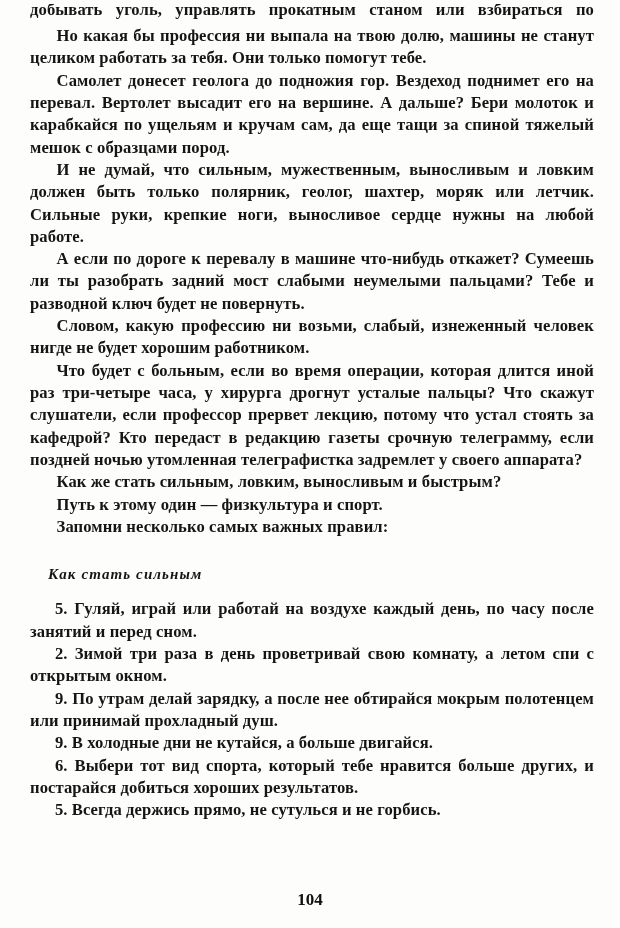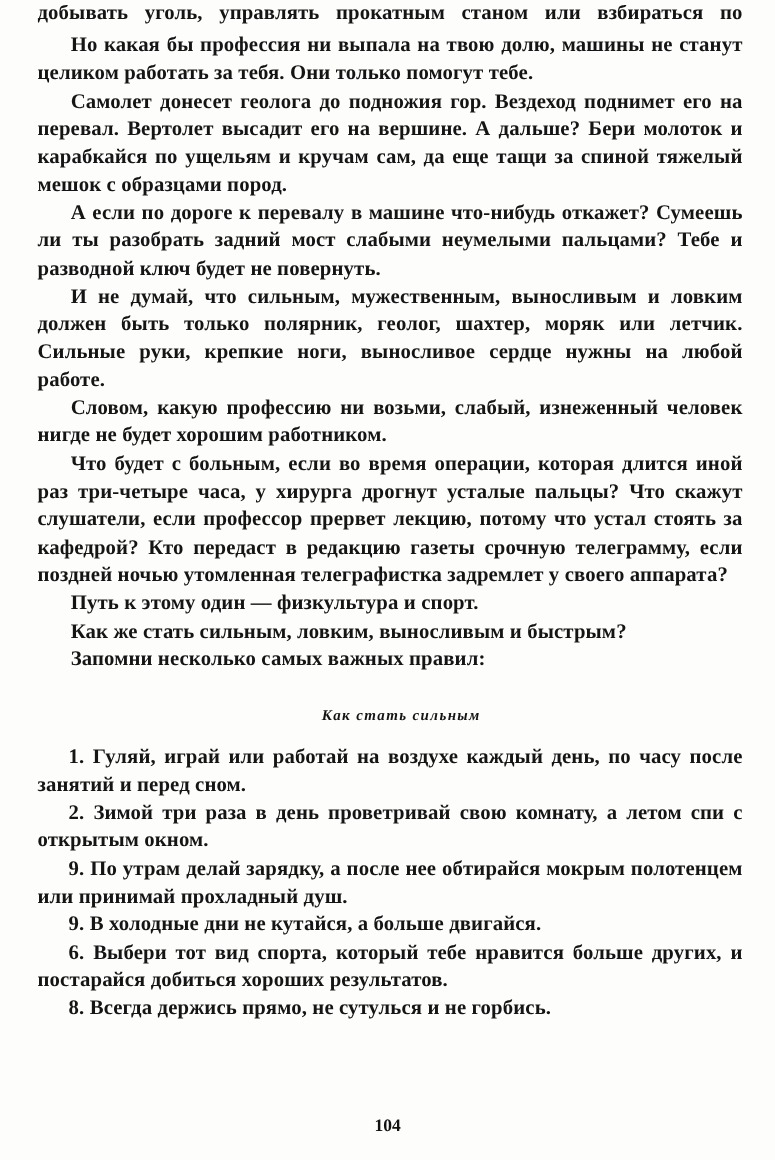--- a/index.html
+++ b/index.html
@@ -44,36 +44,36 @@
   .top-cut p {
     position: absolute;
     top: -5px;
     left: 0;
     right: 0;
     text-indent: 0;
   }
   .section-title {
     font-style: italic;
     font-weight: 700;
-    font-size: 12px;
+    font-size: 15px;
     letter-spacing: 1.1px;
     margin: 26px 0 14px 18px;
     text-indent: 0;
-    text-align: center;
+    text-align: left;
   }
   .rules p {
     text-indent: 1.5em;
   }
   .page-number {
     position: absolute;
     bottom: 18px;
     left: 0;
     right: 0;
     text-align: center;
-    font-size: 14px;
+    font-size: 17px;
     font-weight: 700;
     font-family: "Liberation Serif", serif;
     color: #111;
   }
   .blur-soft {
     filter: blur(0.18px);
   }
 </style>
 </head>
 <body>
@@ -81,36 +81,36 @@
 <div class="page">
 
   <div class="text-block blur-soft">
 
     <div class="top-cut">
       <p>добывать уголь, управлять прокатным станом или взбираться по стальным формам на вершины высотных зданий.</p>
     </div>
 
     <p>Но какая бы профессия ни выпала на твою долю, машины не станут целиком работать за тебя. Они только помогут тебе.</p>
     <p>Самолет донесет геолога до подножия гор. Вездеход поднимет его на перевал. Вертолет высадит его на вершине. А дальше? Бери молоток и карабкайся по ущельям и кручам сам, да еще тащи за спиной тяжелый мешок с образцами пород.</p>
+    <p>И не думай, что сильным, мужественным, выносливым и ловким должен быть только полярник, геолог, шахтер, моряк или летчик. Сильные руки, крепкие ноги, выносливое сердце нужны на любой работе.</p>
     <p>А если по дороге к перевалу в машине что-нибудь откажет? Сумеешь ли ты разобрать задний мост слабыми неумелыми пальцами? Тебе и разводной ключ будет не повернуть.</p>
-    <p>И не думай, что сильным, мужественным, выносливым и ловким должен быть только полярник, геолог, шахтер, моряк или летчик. Сильные руки, крепкие ноги, выносливое сердце нужны на любой работе.</p>
     <p>Словом, какую профессию ни возьми, слабый, изнеженный человек нигде не будет хорошим работником.</p>
     <p>Что будет с больным, если во время операции, которая длится иной раз три-четыре часа, у хирурга дрогнут усталые пальцы? Что скажут слушатели, если профессор прервет лекцию, потому что устал стоять за кафедрой? Кто передаст в редакцию газеты срочную телеграмму, если поздней ночью утомленная телеграфистка задремлет у своего аппарата?</p>
+    <p>Как же стать сильным, ловким, выносливым и быстрым?</p>
     <p>Путь к этому один — физкультура и спорт.</p>
-    <p>Как же стать сильным, ловким, выносливым и быстрым?</p>
     <p>Запомни несколько самых важных правил:</p>
 
     <div class="section-title">Как стать сильным</div>
 
     <div class="rules">
-      <p>1. Гуляй, играй или работай на воздухе каждый день, по часу после занятий и перед сном.</p>
+      <p>5. Гуляй, играй или работай на воздухе каждый день, по часу после занятий и перед сном.</p>
       <p>2. Зимой три раза в день проветривай свою комнату, а летом спи с открытым окном.</p>
       <p>9. По утрам делай зарядку, а после нее обтирайся мокрым полотенцем или принимай прохладный душ.</p>
       <p>9. В холодные дни не кутайся, а больше двигайся.</p>
       <p>6. Выбери тот вид спорта, который тебе нравится больше других, и постарайся добиться хороших результатов.</p>
-      <p>8. Всегда держись прямо, не сутулься и не горбись.</p>
+      <p>5. Всегда держись прямо, не сутулься и не горбись.</p>
     </div>
 
   </div>
 
   <div class="page-number">104</div>
 
 </div>
 
 </body></html>

